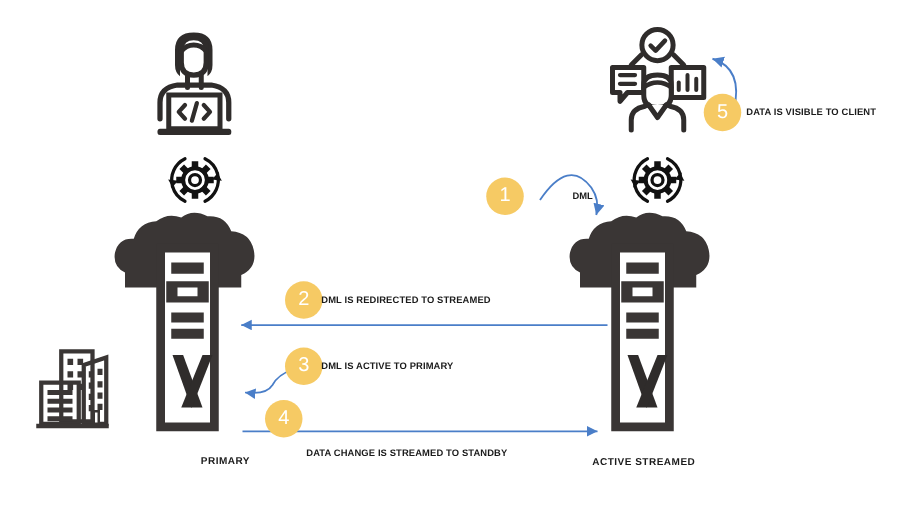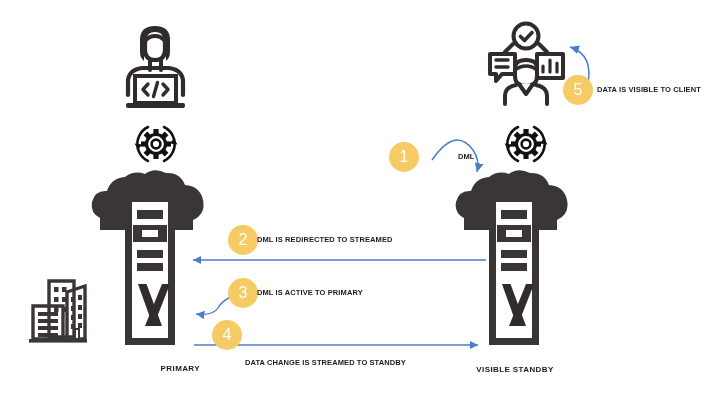--- a/index.html
+++ b/index.html
@@ -256,21 +256,21 @@
       <rect x="45" y="57" width="34" height="17" fill="#3A3635"></rect>
       <rect x="54" y="62" width="16" height="7" fill="#ffffff"></rect>
       <rect x="49" y="82" width="26" height="8" fill="#3A3635"></rect>
       <rect x="49" y="95" width="26" height="8" fill="#3A3635"></rect>
       <g fill="#2F2C2B">
         <path d="M50 116 L58.5 116 L74 158 L65 158 Z"></path>
         <path d="M74 116 L82 116 L65.5 158 L57 158 Z"></path>
       </g>
     </svg>
   </div>
-  <div class="node-label" style="left:465px; top:365px; width:100px;">VISIBLE STANDBY</div>
+  <div class="node-label" style="left:465px; top:365px; width:100px;">ACTIVE STREAMED</div>
 
   <svg class="arrow-layer" viewBox="0 0 720 405">
     <defs>
       <marker id="ah" markerWidth="7" markerHeight="7" refX="6" refY="3" orient="auto">
         <path d="M0,0 L6,3 L0,6 z" fill="#4A7EC8"></path>
       </marker>
       <marker id="ahl" markerWidth="7" markerHeight="7" refX="6" refY="3" orient="auto">
         <path d="M0,0 L6,3 L0,6 z" fill="#4A7EC8"></path>
       </marker>
     </defs>

